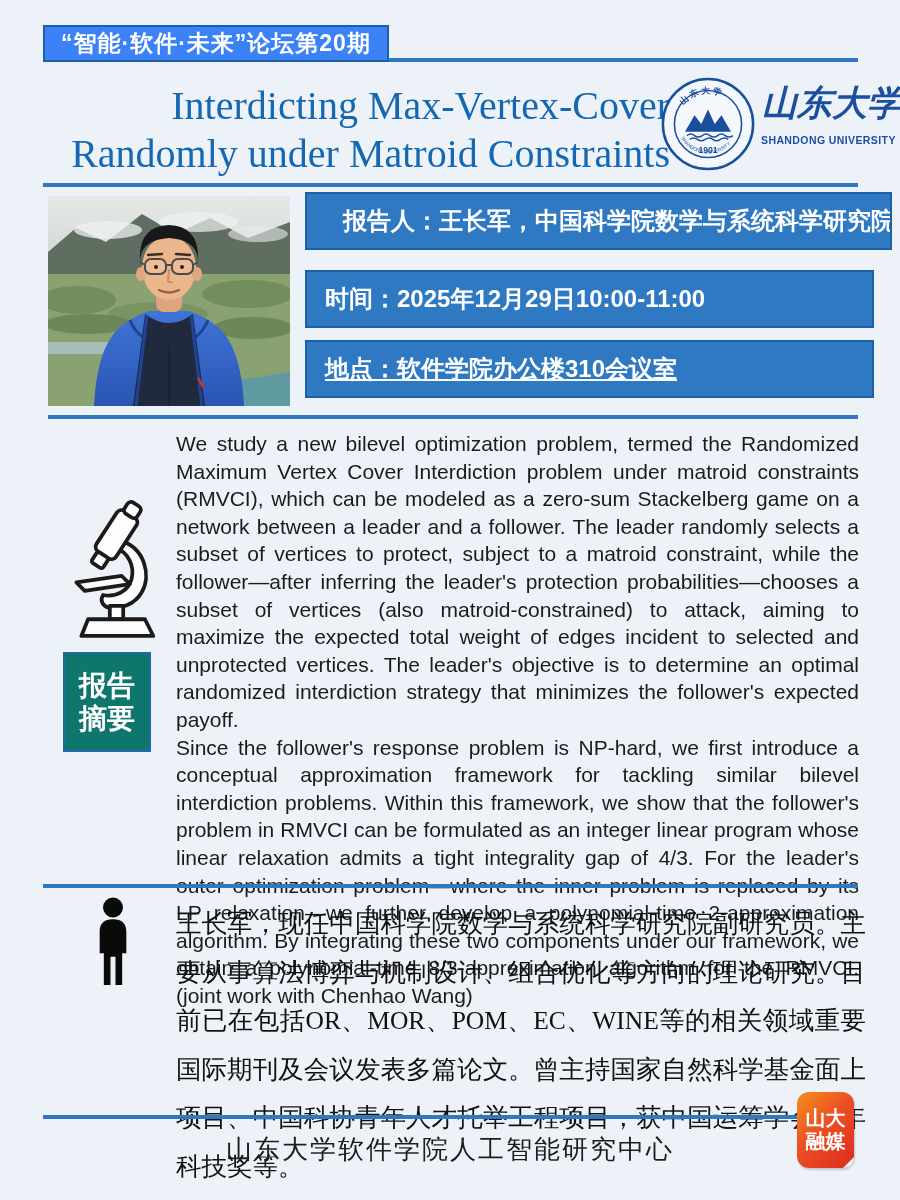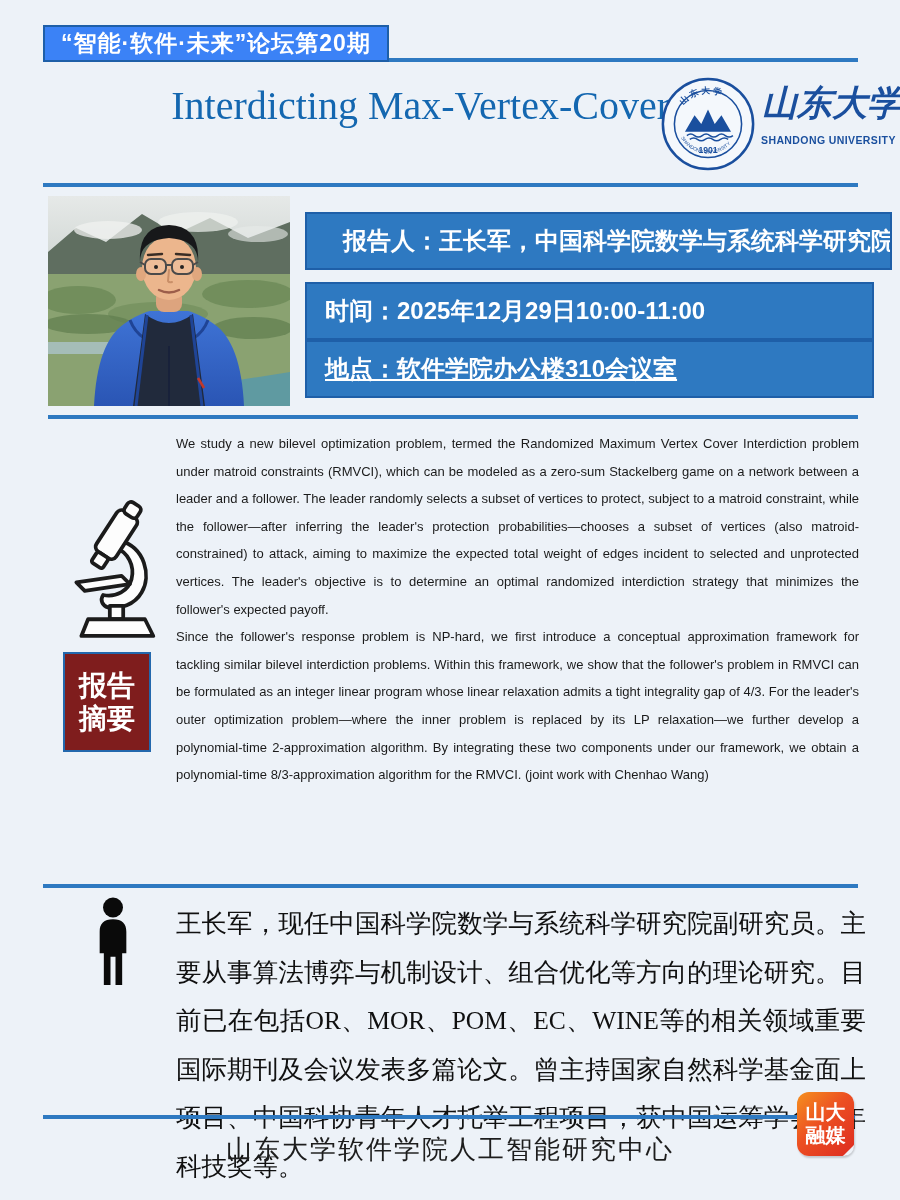--- a/index.html
+++ b/index.html
@@ -29,60 +29,61 @@
   .logo .en{position:absolute; left:101px; top:58px; font-size:10.5px; font-weight:bold;
     letter-spacing:0.4px; color:#1a4f9e; white-space:nowrap;}
 
   
   .photo{position:absolute; left:48px; top:196px; width:242px; height:210px; overflow:hidden; background:#cfd6d2;}
 
   
   .bar{position:absolute; left:305px; width:547px; height:54px; background:#2e79c1;
     border:2px solid #1e5fa8; color:#fff; font-weight:bold; font-size:24px; line-height:54px;
     padding-left:18px; white-space:nowrap; overflow:hidden;}
-  .bar1{top:212px;padding-left:36px;} .bar2{top:282px;} .bar3{top:340px;text-decoration:underline;}
+  .bar1{top:192px;padding-left:36px;} .bar2{top:270px;} .bar3{top:340px;text-decoration:underline;}
 
   
   .microscope{position:absolute; left:68px; top:498px; width:92px; height:148px;}
-  .side-badge{position:absolute; background:#7f1d1d; border:2px solid #2368ad; color:#fff;
+  .side-badge{position:absolute; background:#0f766e; border:2px solid #2368ad; color:#fff;
     font-weight:bold; font-size:28px; line-height:33px;}
   .badge-abstract{left:63px; top:652px; width:84px; height:96px; display:flex; align-items:center; justify-content:center; text-align:center;}
   .badge-bio{left:63px; top:1000px; width:84px; height:101px; padding-top:2px; box-sizing:border-box;}
   .badge-bio .inner{width:58px; margin:2px auto 0 12px;}
   .badge-abstract .inner{width:58px;}
 
-  .abstract-text{position:absolute; left:176px; top:430px; width:683px; font-size:13px;
+  .abstract-text{position:absolute; left:176px; top:430px; width:683px; font-size:21px;
     line-height:27.6px; color:#1b1b1b; text-align:justify;}
   .abstract-text p{margin:0;}
 
   
   .person-icon{position:absolute; left:88px; top:894px; width:50px; height:97px;}
   .bio-text{position:absolute; left:176px; top:900px; width:690px; font-size:25.5px; line-height:48.5px;
     color:#101010; text-align:justify; font-family:"Liberation Serif", serif;}
 
   
   .footer-org{position:absolute; left:0; top:1132px; width:900px; text-align:center;
     font-size:26px; color:#1d1d1d; font-family:"Liberation Serif", serif; letter-spacing:2px;}
-  .media-logo{position:absolute; left:797px; top:1092px; width:57px; height:64px; border-radius:12px;
+  .media-logo{position:absolute; left:797px; top:1092px; width:57px; height:76px; border-radius:12px;
     background:linear-gradient(135deg,#f5901e 0%, #ec4f22 45%, #dd2b20 100%);
     z-index:3; display:flex; flex-direction:column; align-items:center; justify-content:center;
     color:#fff; font-weight:bold; font-size:20px; line-height:23px; box-shadow:1px 2px 2px rgba(0,0,0,0.18);}
   .media-logo .fold{position:absolute; right:0; bottom:0; width:0; height:0;
     border-left:11px solid transparent; border-bottom:11px solid #edf2f8; border-bottom-right-radius:10px;}
 </style>
 </head>
 <body>
 
 <div class="poster">
 
   <div class="forum-badge">“智能·软件·未来”论坛第20期</div>
   <div class="rule rule-top"></div>
 
   <div class="title">
     <div>Interdicting Max-Vertex-Cover</div>
+    <div>Randomly under Matroid Constraints</div>
   </div>
 
   <div class="logo">
     <svg class="seal" viewBox="0 0 100 100">
       <circle cx="50" cy="50" r="47" fill="#f4f8fc" stroke="#1a4f9e" stroke-width="2.6"></circle>
       <circle cx="50" cy="50" r="35" fill="none" stroke="#1a4f9e" stroke-width="1.6"></circle>
       <defs>
         <path id="arcTop" d="M16,52 A34,34 0 0 1 84,52"></path>
         <path id="arcBot" d="M20,60 A32,32 0 0 0 80,60"></path>
       </defs>

